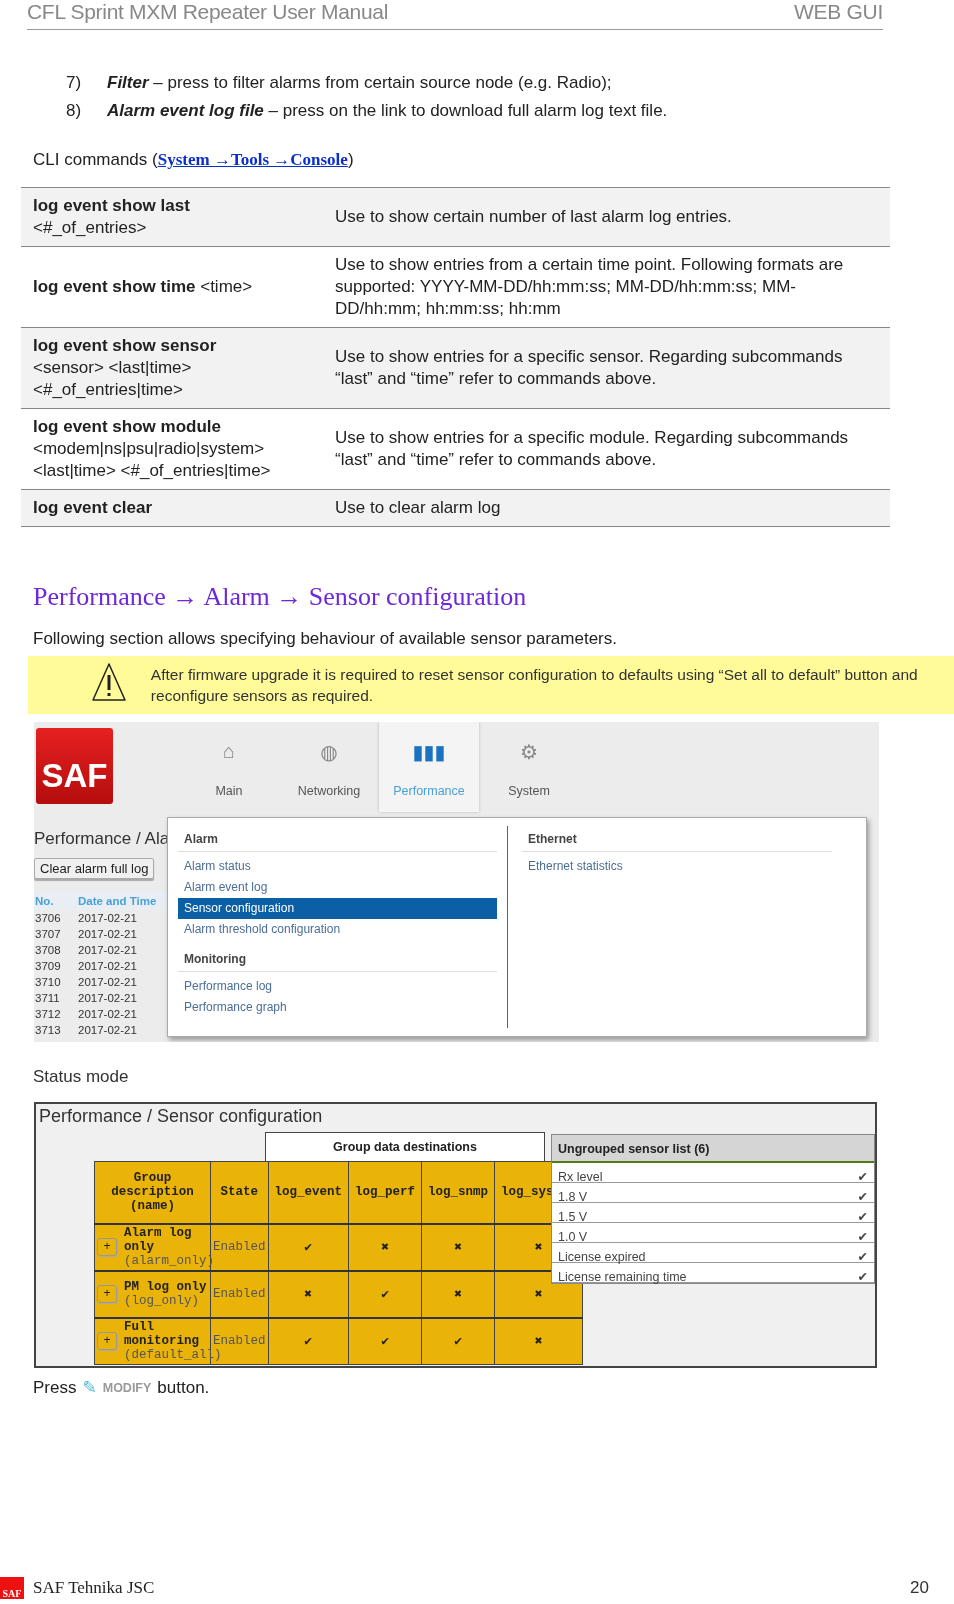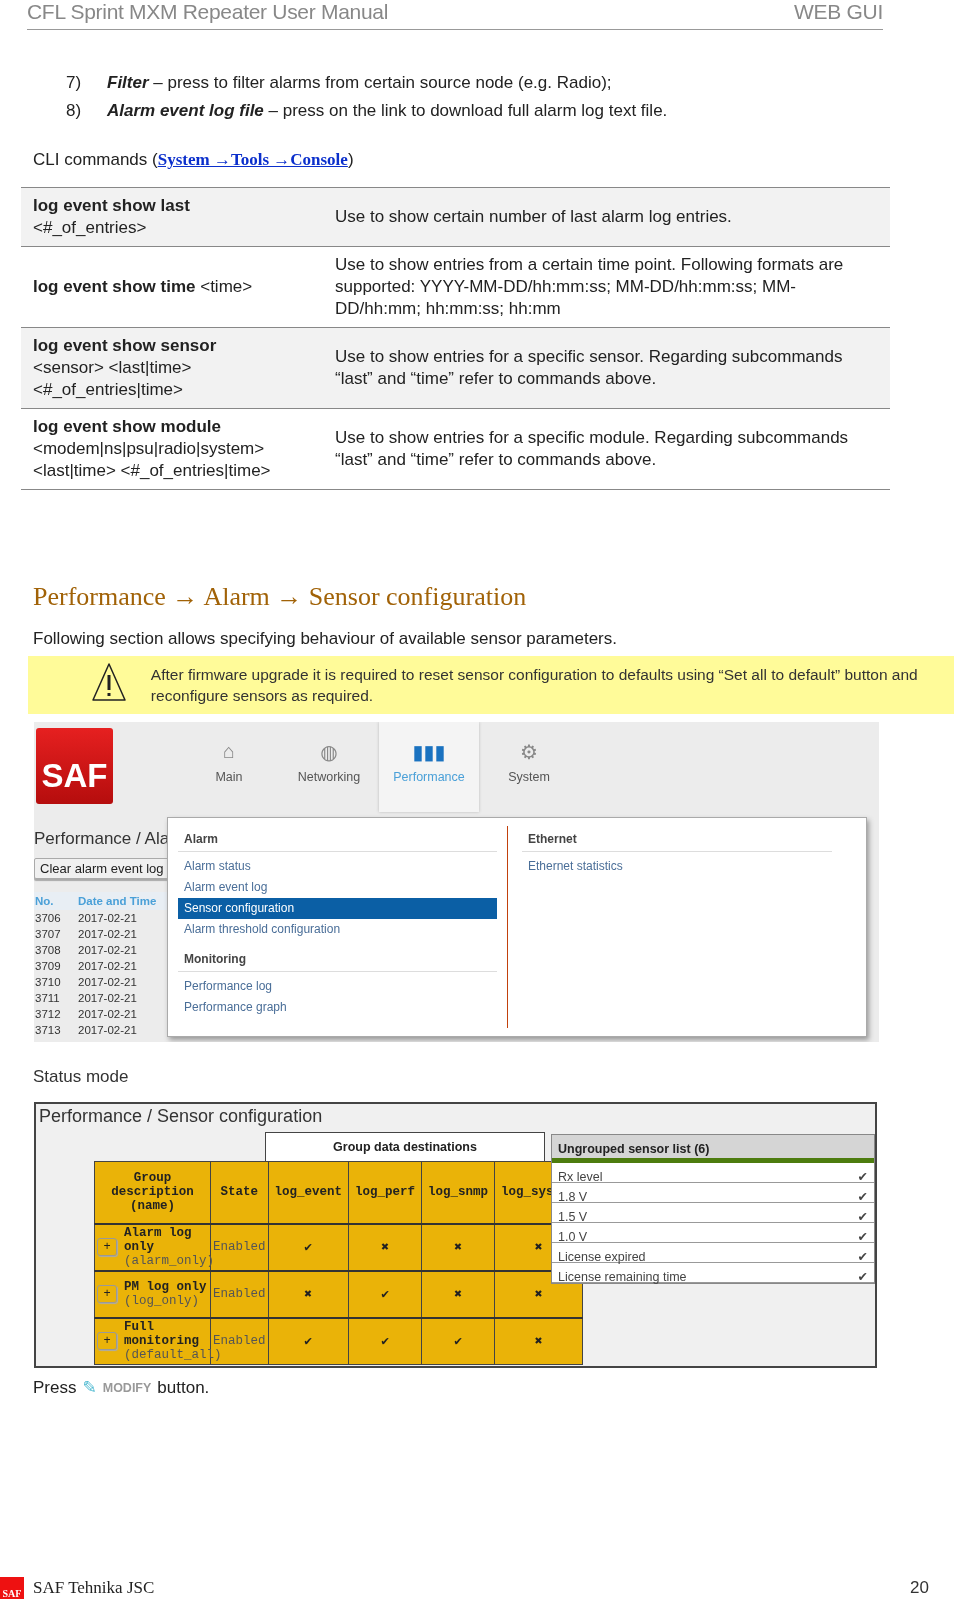--- a/index.html
+++ b/index.html
@@ -9,33 +9,33 @@
   .list { position: absolute; top: 69px; left: 66px; font-size: 17px; line-height: 28px; }
   .list .item { display: flex; }
   .list .num { width: 41px; }
   .list b { font-style: italic; }
   .cli-line { position: absolute; top: 150px; left: 33px; font-size: 17px; }
   .cli-line .link { font-family: "Liberation Serif", serif; font-weight: bold; color: #0b2fcc; text-decoration: underline; }
   table.cli { position: absolute; top: 187px; left: 21px; width: 869px; border-collapse: collapse; font-size: 17px; }
   table.cli td { padding: 7px 12px; border-top: 1px solid #888; border-bottom: 1px solid #888; vertical-align: middle; line-height: 22px; }
   table.cli tr.shade td { background: #f2f2f2; }
   table.cli td.cmd { width: 302px; }
-  .section-title { position: absolute; top: 582px; left: 33px; font-family: "Liberation Serif", serif; font-size: 26px; color: #a16207; }
+  .section-title { position: absolute; top: 582px; left: 33px; font-family: "Liberation Serif", serif; font-size: 26px; color: #6d28d9; }
   .section-desc { position: absolute; top: 629px; left: 33px; font-size: 17px; }
   .warn { position: absolute; top: 656px; left: 28px; width: 946px; height: 58px; background: #fffb99; display: flex; align-items: flex-start; padding-left: 40px; }
   .warn .icon { width: 100px; display: flex; justify-content: center; padding-top: 6px; }
   .warn .txt { font-size: 15.5px; line-height: 21px; padding-top: 8px; color: #333; }
   .shot1 { position: absolute; top: 722px; left: 34px; width: 845px; height: 320px; background: #ececec; overflow: hidden; }
   .saf-logo { position: absolute; left: 2px; top: 6px; width: 77px; height: 76px; background: linear-gradient(#e62020,#b50d0d); border-radius: 3px; color: #fff; font-weight: bold; font-size: 33px; display: flex; align-items: flex-end; justify-content: center; padding-bottom: 9px; }
   .nav { position: absolute; left: 145px; top: 0; display: flex; }
   .nav-item { width: 100px; height: 90px; display: flex; flex-direction: column; align-items: center; padding-top: 18px; font-size: 12.5px; color: #555; }
   .nav-item.active { background: #f4f4f4; box-shadow: 0 0 3px #bbb; color: #4aa0d8; }
   .nav-item .ic { height: 30px; font-size: 20px; color: #888; }
   .nav-item.active .ic { color: #1a72c0; }
-  .nav-item .lbl { margin-top: 0; }
+  .nav-item .lbl { margin-top: 14px; }
   .bg-title { position: absolute; left: 0; top: 107px; font-size: 17px; color: #333; }
   .bg-btn { position: absolute; left: 0; top: 136px; padding: 2px 5px; font-size: 13px; border: 1px solid #aaa; background: #f0f0f0; border-radius: 2px; box-shadow: 0 2px 1px #aaa; }
   .bg-table { position: absolute; left: 0; top: 170px; font-size: 11.5px; }
   .bg-table .hdr { display: flex; background: #e8eef4; color: #4aa0d8; font-weight: bold; padding: 3px 0; }
   .bg-table .row { display: flex; line-height: 16px; color: #333; }
   .bg-table .c1 { width: 44px; padding-left: 1px; }
   .bg-table .c2 { width: 90px; }
   .bg-table .c3 { width: 20px; }
   .dropdown { position: absolute; left: 133px; top: 95px; width: 700px; height: 220px; background: #fff; border: 1px solid #aaa; box-shadow: 2px 3px 5px #999; display: flex; }
   .dd-col { padding: 0 10px; font-size: 12px; }
@@ -53,21 +53,21 @@
   table.grp th { height: 62px; font-weight: bold; padding: 0 6px; }
   table.grp td { height: 47px; }
   table.grp tr + tr td { border-top: 2px solid #333; }
   .gname { display: flex; align-items: center; text-align: left; padding: 0 2px; width: 114px; }
   .plus { width: 20px; height: 18px; border: 1px solid #999; border-radius: 3px; font-size: 12px; line-height: 16px; text-align: center; margin-right: 7px; box-shadow: 1px 1px 1px #aaa; flex-shrink: 0; }
   .gname b { display: block; line-height: 14px; }
   .gname span { color: #555; line-height: 14px; }
   .state { color: #555; padding: 0 2px; }
   .mark { font-size: 13px; }
   .sensors { position: absolute; left: 515px; top: 30px; width: 324px; background: #fff; border: 1px solid #888; font-size: 12.5px; }
-  .sensors .sh { background: #d5d5d5; font-weight: bold; padding: 0 6px; height: 28px; line-height: 28px; border-bottom: 5px solid #4d7c0f; }
+  .sensors .sh { background: #d5d5d5; font-weight: bold; padding: 0 6px; height: 28px; line-height: 28px; border-bottom: 2px solid #4d7c0f; }
   .sensors .srow { display: flex; justify-content: space-between; padding: 0 6px; height: 20px; line-height: 28px; border-bottom: 1px solid #999; color: #444; }
   .press { position: absolute; top: 1377px; left: 33px; font-size: 17px; display: flex; align-items: center; }
   .press .pen { color: #4ab8d0; margin: 0 6px; font-size: 17px; }
   .press .modify { color: #999; font-weight: bold; font-size: 12.5px; margin-right: 6px; }
   .footer { position: absolute; top: 1577px; left: 0; width: 954px; display: flex; justify-content: space-between; align-items: center; }
   .footer .left { display: flex; align-items: center; font-family: "Liberation Serif", serif; font-size: 17px; color: #222; }
   .footer .flogo { width: 24px; height: 22px; background: #e11; color: #fff; font-size: 10px; font-weight: bold; display: flex; align-items: flex-end; justify-content: center; margin-right: 9px; }
   .footer .pg { font-size: 17px; margin-right: 25px; color: #333; }
 </style>
 </head>
@@ -104,20 +104,24 @@
     <td>Use to show entries from a certain time point. Following formats are supported: YYYY-MM-DD/hh:mm:ss; MM-DD/hh:mm:ss; MM-DD/hh:mm; hh:mm:ss; hh:mm</td>
   </tr>
   <tr class="shade">
     <td class="cmd"><b>log event show sensor</b><br><span>&lt;sensor&gt; &lt;last|time&gt; &lt;#_of_entries|time&gt;</span></td>
     <td>Use to show entries for a specific sensor. Regarding subcommands “last” and “time” refer to commands above.</td>
   </tr>
   <tr>
     <td class="cmd"><b>log event show module</b><br><span>&lt;modem|ns|psu|radio|system&gt; &lt;last|time&gt; &lt;#_of_entries|time&gt;</span></td>
     <td>Use to show entries for a specific module. Regarding subcommands “last” and “time” refer to commands above.</td>
   </tr>
+  <tr class="shade">
+    <td class="cmd"><b>log event clear</b></td>
+    <td>Use to clear alarm log</td>
+  </tr>
 </tbody>
   </table>
 
 <div class="section-title">Performance → Alarm → Sensor configuration</div>
 <div class="section-desc">Following section allows specifying behaviour of available sensor parameters.</div>
 
 <div class="warn">
   <div class="icon">
     <svg width="36" height="40" viewBox="0 0 36 40">
         <path d="M18 2 L34 38 L2 38 Z" fill="none" stroke="#222" stroke-width="1.5" stroke-linejoin="round"></path>
@@ -142,21 +146,21 @@
     <div class="nav-item active">
       <div class="ic">▮▮▮</div>
       <div class="lbl">Performance</div>
     </div>
     <div class="nav-item">
       <div class="ic">⚙</div>
       <div class="lbl">System</div>
     </div>
   </div>
   <div class="bg-title">Performance / Ala</div>
-  <div class="bg-btn">Clear alarm event log</div>
+  <div class="bg-btn">Clear alarm full log</div>
   <div class="bg-table">
     <div class="hdr">
       <span class="c1">No.</span>
       <span class="c2">Date and Time</span>
     </div>
     <div class="row">
         <span class="c1">3706</span>
         <span class="c2">2017-02-21</span>
         <span class="c3">08</span>
       </div>

